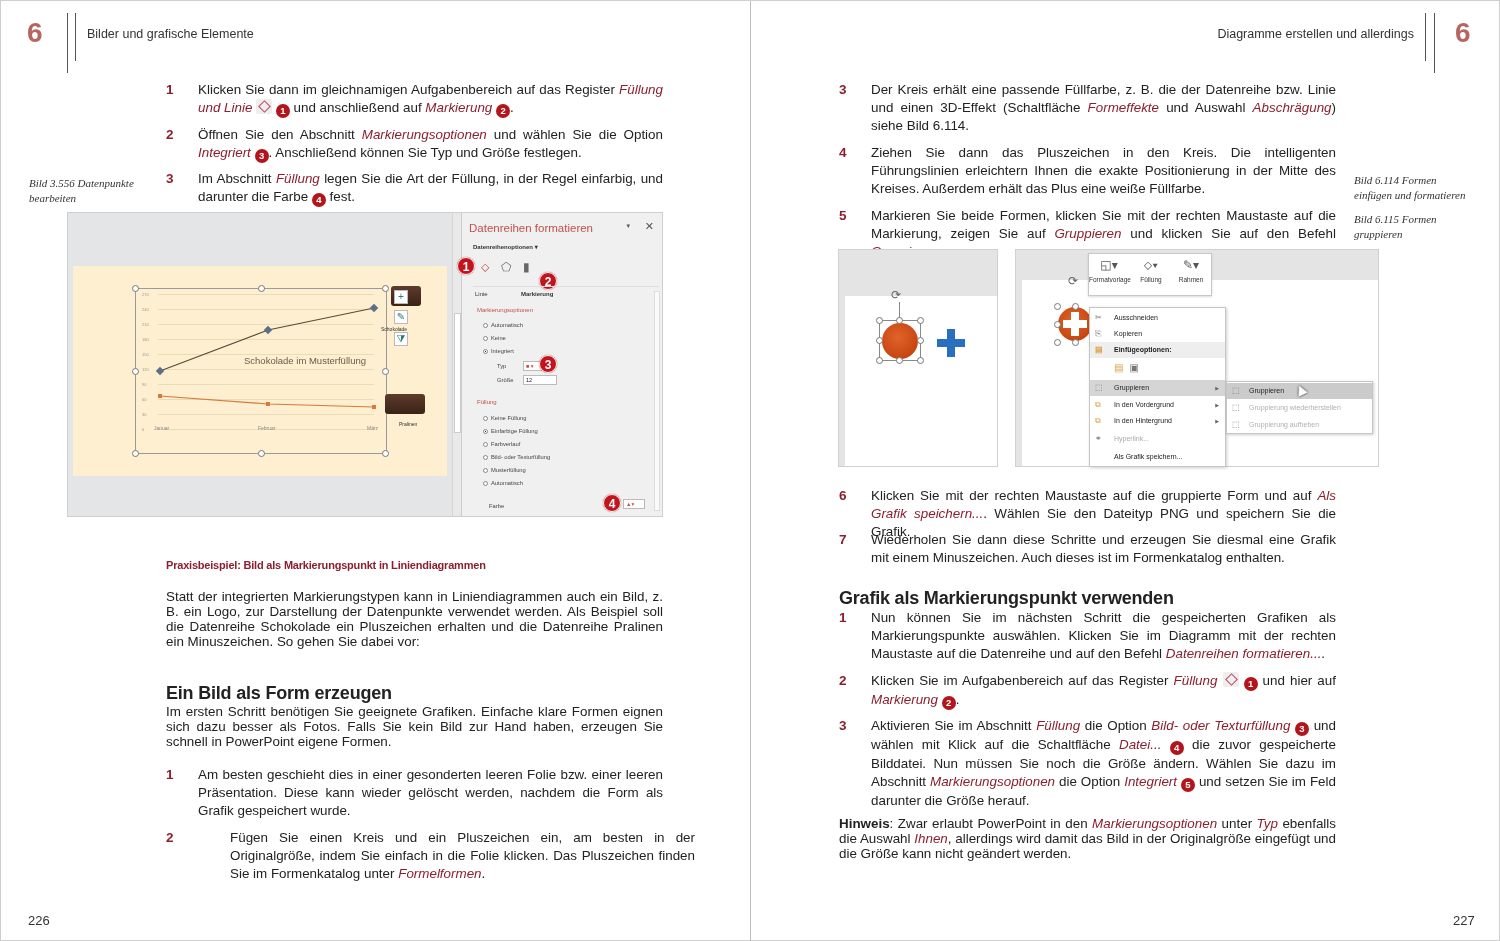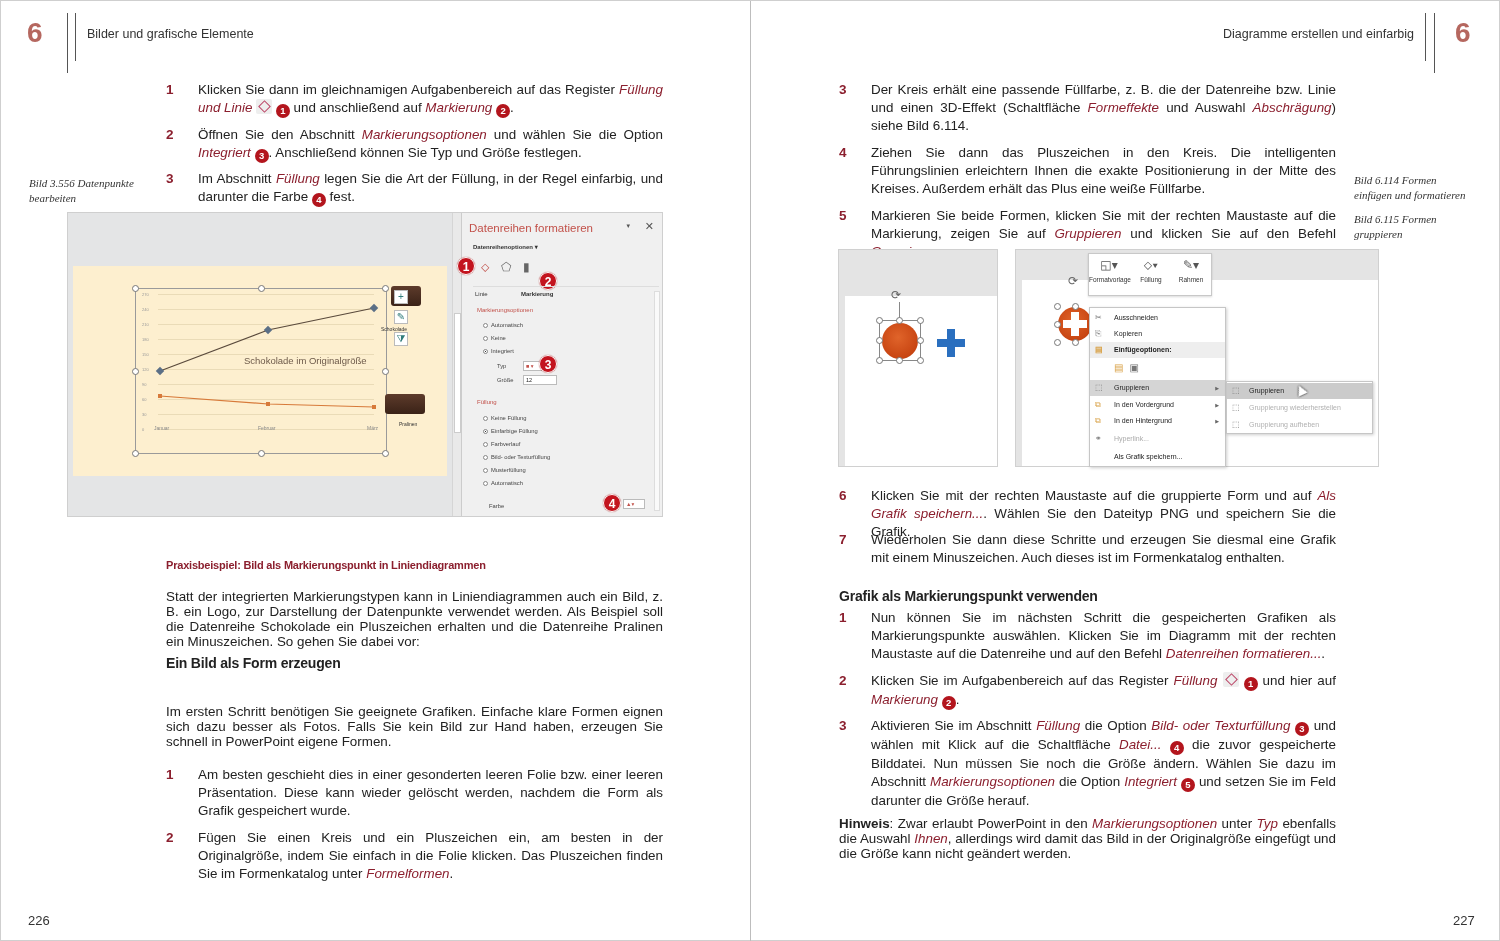--- a/index.html
+++ b/index.html
@@ -18,21 +18,21 @@
   .step { position: absolute; line-height: 18.2px; }
   .step .num { position: absolute; left: 0; top: 0; color: #8b1f2e; font-weight: bold; font-size: 13.5px; }
   .step .txt { position: absolute; left: 32px; text-align: justify; }
   em, .em { color: #8b1f2e; font-style: italic; }
   .badge { display: inline-block; width: 14px; height: 14px; border-radius: 50%; background: #b3151d; color: #fff; font-size: 9.5px; font-weight: bold; line-height: 14px; text-align: center; font-style: normal; vertical-align: -2px; }
   .tiny-icon { display: inline-block; width: 16px; height: 15px; background: #eee; border-radius: 2px; vertical-align: -2px; position: relative; }
   .tiny-icon::after { content: ""; position: absolute; left: 4px; top: 3px; width: 7px; height: 7px; border: 1px solid #b46; transform: rotate(45deg); }
 
   .caption { position: absolute; font-family: "Liberation Serif", serif; font-style: italic; font-size: 11px; line-height: 15px; color: #333; }
   .section-title { position: absolute; font-weight: bold; font-size: 11px; color: #8b1f2e; letter-spacing: -0.2px; }
-  .sub-title { position: absolute; font-weight: bold; font-size: 14px; color: #222; letter-spacing: -0.2px; }
+  .sub-title { position: absolute; font-weight: bold; font-size: 18px; color: #222; letter-spacing: -0.2px; }
   .para { position: absolute; line-height: 15px; text-align: justify; }
   .sidenote { position: absolute; font-size: 10.5px; line-height: 15.3px; color: #8b1f2e; }
   .sidenote b { color: #8b1f2e; }
 
   
   .shot1 { position: absolute; left: 66px; top: 211px; width: 596px; height: 305px; background: #e4e5e6; border: 1px solid #cfcfcf; overflow: hidden; }
   .slide { position: absolute; left: 5px; top: 53px; width: 374px; height: 210px; background: #fdefcf; }
   .chart-frame { position: absolute; left: 62px; top: 22px; width: 252px; height: 166px; border: 1px solid #9a9a9a; }
   .handle { position: absolute; width: 7px; height: 7px; border-radius: 50%; border: 1px solid #777; background: #fff; }
   .gridline { position: absolute; left: 22px; right: 12px; height: 1px; background: #eadbb7; }
@@ -162,21 +162,21 @@
             </g>
             <g fill="#d77a3a">
               <rect x="22" y="105" width="4" height="4"></rect>
               <rect x="130" y="113" width="4" height="4"></rect>
               <rect x="236" y="116" width="4" height="4"></rect>
             </g>
           </svg>
           <span class="xtick" style="left:18px;">Januar</span>
           <span class="xtick" style="left:122px;">Februar</span>
           <span class="xtick" style="left:231px;">März</span>
-          <div class="chart-title">Schokolade im Originalgröße</div>
+          <div class="chart-title">Schokolade im Musterfüllung</div>
         </div>
         <div class="choc-img" style="left:318px;top:20px;"></div>
         <span class="series-label" style="left:308px;top:60px;">Schokolade</span>
         <div class="choc-img" style="left:312px;top:128px;width:40px;"></div>
         <span class="series-label" style="left:326px;top:155px;">Pralinen</span>
         <div class="chart-btn" style="left:321px;top:24px;">+</div>
         <div class="chart-btn" style="left:321px;top:44px;">✎</div>
         <div class="chart-btn" style="left:321px;top:66px;">⧩</div>
       </div>
 
@@ -215,39 +215,39 @@
           <span class="pane-opt" style="left:16px;top:216px;">Farbe</span>
           <div class="pane-field" style="left:150px;top:212px;width:22px;color:#c2514a;">▲▾</div>
         </div>
         <div class="callout" style="left:86px;top:142px;">3</div>
         <div class="callout" style="left:150px;top:281px;">4</div>
       </div>
     </div>
 
     <div class="section-title" style="left:165px;top:558px;">Praxisbeispiel: Bild als Markierungspunkt in Liniendiagrammen</div>
     <div class="para" style="left:165px;top:588px;width:497px;">Statt der integrierten Markierungstypen kann in Liniendiagrammen auch ein Bild, z. B. ein Logo, zur Darstellung der Datenpunkte verwendet werden. Als Beispiel soll die Datenreihe Schokolade ein Pluszeichen erhalten und die Datenreihe Pralinen ein Minuszeichen. So gehen Sie dabei vor:</div>
-    <div class="sub-title" style="left:165px;top:654px;">Ein Bild als Form erzeugen</div>
+    <div class="sub-title" style="left:165px;top:682px;">Ein Bild als Form erzeugen</div>
     <div class="para" style="left:165px;top:703px;width:497px;">Im ersten Schritt benötigen Sie geeignete Grafiken. Einfache klare Formen eignen sich dazu besser als Fotos. Falls Sie kein Bild zur Hand haben, erzeugen Sie schnell in PowerPoint eigene Formen.</div>
 
     <div class="step" style="left:165px;top:765px;width:497px;">
       <span class="num">1</span>
       <div class="txt" style="width:465px;">Am besten geschieht dies in einer gesonderten leeren Folie bzw. einer leeren Präsentation. Diese kann wieder gelöscht werden, nachdem die Form als Grafik gespeichert wurde.</div>
     </div>
     <div class="step" style="left:165px;top:828px;width:497px;">
       <span class="num">2</span>
-      <div class="txt" style="width:465px;">
+      <div class="txt" style="width:465px;margin-left:32px;">
         <span>Fügen Sie einen Kreis und ein Pluszeichen ein, am besten in der Originalgröße, indem Sie einfach in die Folie klicken. Das Pluszeichen finden Sie im Formenkatalog unter </span><em>Formelformen</em><span>.</span>
       </div>
     </div>
 
     <div class="folio" style="left:27px;">226</div>
   </div>
 
   <div class="page right">
-    <div class="running-head" style="right:87px;">Diagramme erstellen und einfarbig</div>
+    <div class="running-head" style="right:87px;">Diagramme erstellen und allerdings</div>
     <div class="chapter-rule" style="left:674px;height:48px;"></div>
     <div class="chapter-rule" style="left:683px;"></div>
     <div class="chapter-num" style="left:704px;">6</div>
 
     <div class="step" style="left:88px;top:80px;width:497px;">
       <span class="num">3</span>
       <div class="txt" style="width:465px;">
         <span>Der Kreis erhält eine passende Füllfarbe, z. B. die der Datenreihe bzw. Linie und einen 3D-Effekt (Schaltfläche </span><em>Formeffekte</em><span> und Auswahl </span><em>Abschrägung</em><span>) siehe Bild 6.114.</span>
       </div>
     </div>

